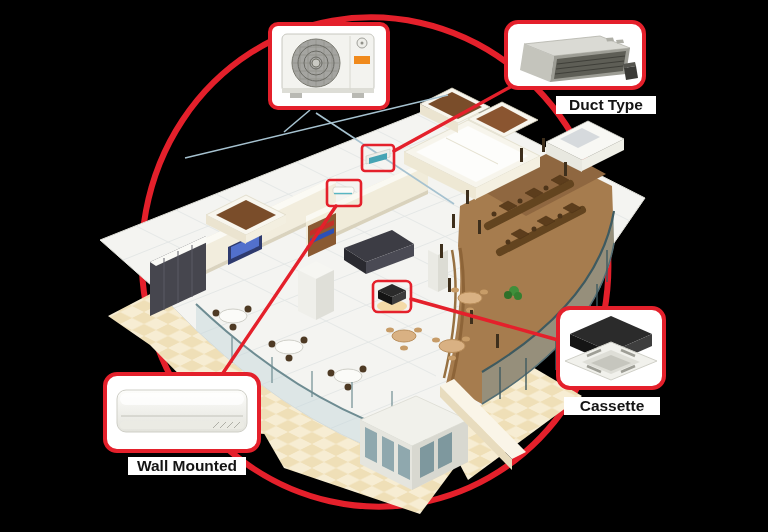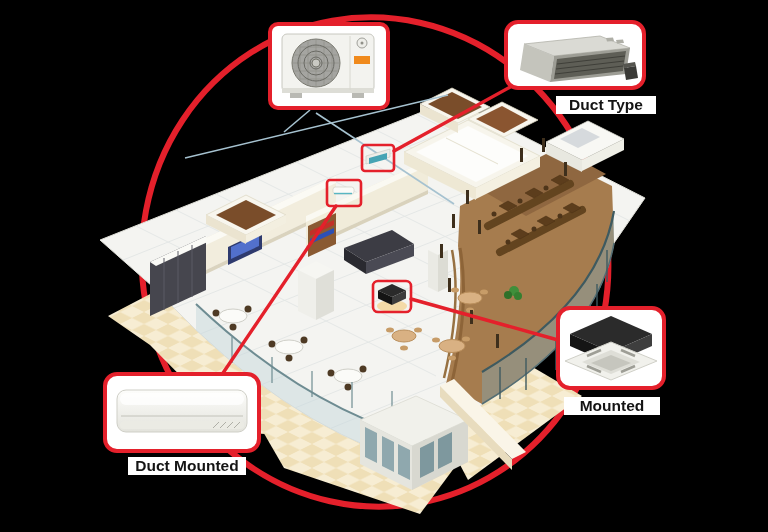--- a/index.html
+++ b/index.html
@@ -364,16 +364,16 @@
     <g stroke="#9E9E96" stroke-width="2.5">
       <line x1="27" y1="46" x2="41" y2="40"></line>
           <line x1="61" y1="40" x2="75" y2="46"></line>
       <line x1="27" y1="56" x2="41" y2="62"></line>
           <line x1="61" y1="62" x2="75" y2="56"></line>
     </g>
   </svg>
 </div>
 
 <div class="lbl lbl-duct">Duct Type</div>
-<div class="lbl lbl-wall">Duct Mounted</div>
-<div class="lbl lbl-cassette">Mounted</div>
+<div class="lbl lbl-wall">Wall Mounted</div>
+<div class="lbl lbl-cassette">Cassette</div>
 
 </div>
 
 </body></html>

